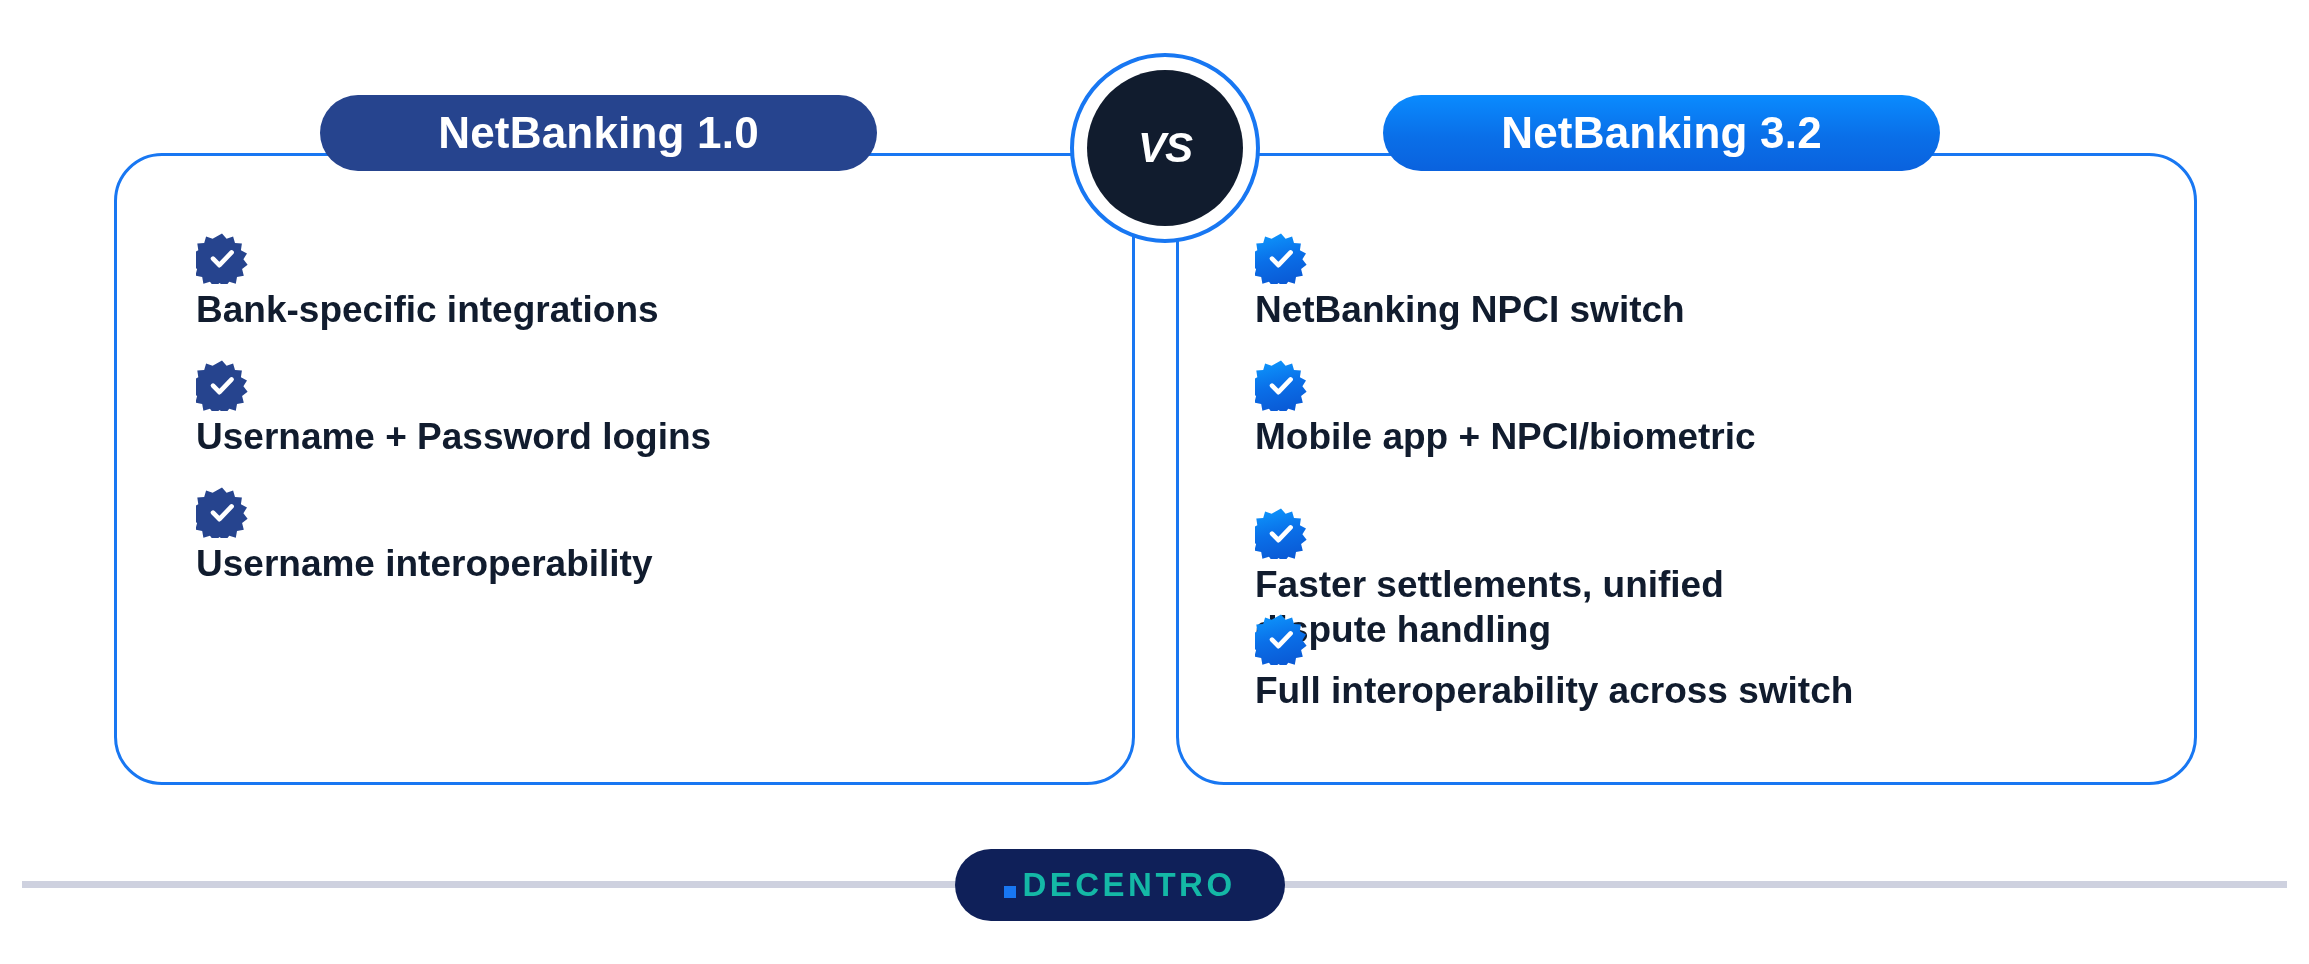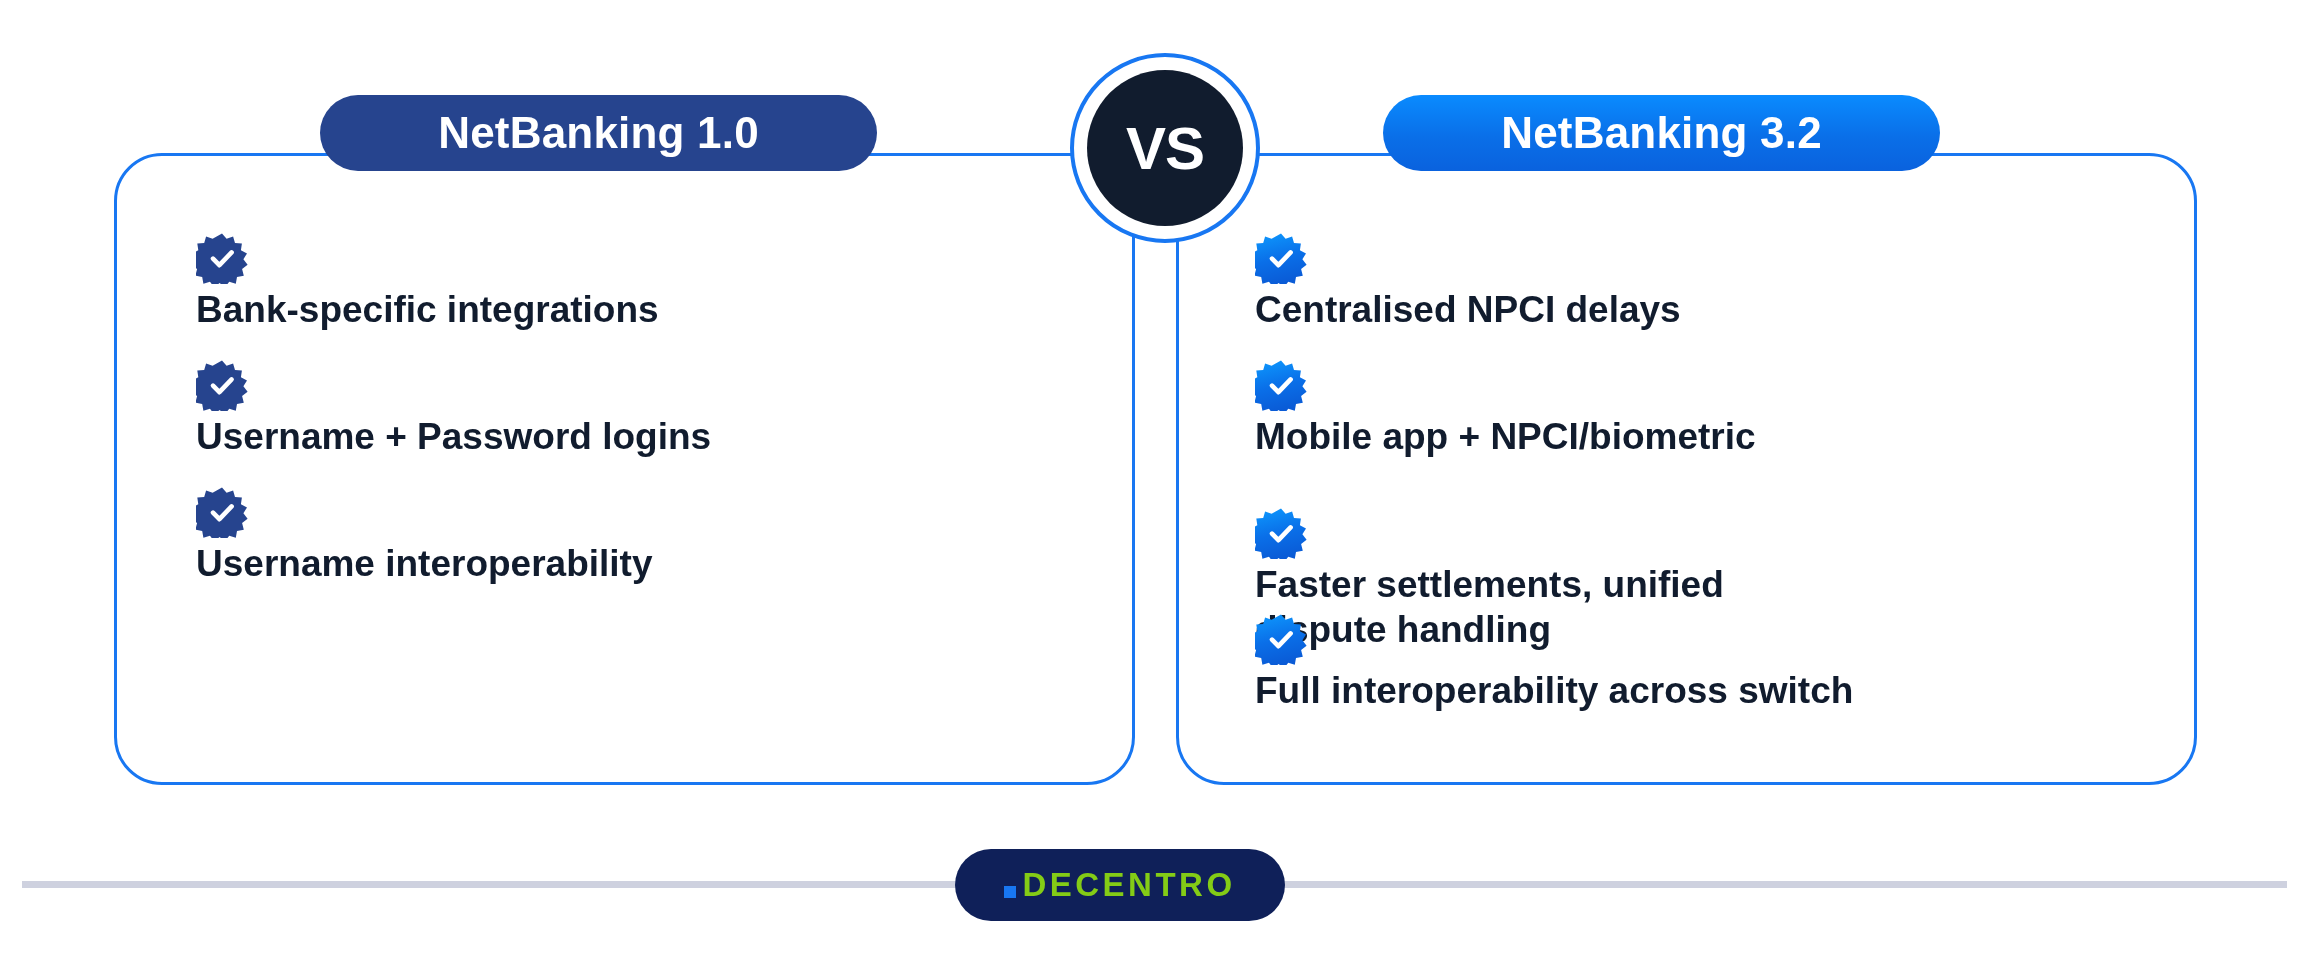--- a/index.html
+++ b/index.html
@@ -79,22 +79,23 @@
     width: 156px;
     height: 156px;
     border-radius: 50%;
     background: #111C2E;
     display: flex;
     align-items: center;
     justify-content: center;
   }
   .vs-text {
     color: #ffffff;
-    font-size: 60px;
+    font-size: 42px;
     font-weight: bold;
+    font-style: italic;
     letter-spacing: -1px;
   }
 
   
   .list {
     position: absolute;
     top: 231px;
     display: flex;
     flex-direction: column;
     z-index: 5;
@@ -152,21 +153,21 @@
     z-index: 3;
   }
   .logo-dot {
     width: 12px;
     height: 12px;
     background: #1877F2;
     margin-right: 6px;
     margin-top: 14px;
   }
   .logo-text {
-    color: #84cc16;
+    color: #14b8a6;
     font-size: 33px;
     font-weight: bold;
     letter-spacing: 3.5px;
   }
 </style>
 </head>
 <body>
 
 <div class="stage">
 
@@ -231,21 +232,21 @@
             <linearGradient id="sealGrad1" x1="0" y1="0" x2="0.25" y2="1">
               <stop offset="0%" stop-color="#0D9BFF"></stop>
               <stop offset="55%" stop-color="#0A6FE8"></stop>
               <stop offset="100%" stop-color="#0A5BD6"></stop>
             </linearGradient>
           </defs>
           <path fill="url(#sealGrad1)" d="M26 1.5l4.6 5.2 6.5-2.3 1.9 6.6 6.9.4-1 6.8 6.1 3.2-3.6 5.9 4.2 5.5-5.5 4.2 1.7 6.7-6.8 1.3-1.2 6.8-6.6-2-4.2 5.5-5.4-4.3-5.4 4.3-4.2-5.5-6.6 2-1.2-6.8-6.8-1.3 1.7-6.7-5.5-4.2 4.2-5.5-3.6-5.9 6.1-3.2-1-6.8 6.9-.4 1.9-6.6 6.5 2.3z"></path>
           <path fill="none" stroke="#ffffff" stroke-width="4.6" stroke-linecap="round" stroke-linejoin="round" d="M17 26.6l6.4 6.6L35.6 20.4"></path>
         </svg>
       </span>
-      <span class="item-text">Centralised NPCI delays</span>
+      <span class="item-text">NetBanking NPCI switch</span>
     </div>
 
     <div class="list-item">
       <span class="badge-icon">
         <svg viewBox="0 0 52 52">
           <defs>
             <linearGradient id="sealGrad2" x1="0" y1="0" x2="0.25" y2="1">
               <stop offset="0%" stop-color="#0D9BFF"></stop>
               <stop offset="55%" stop-color="#0A6FE8"></stop>
               <stop offset="100%" stop-color="#0A5BD6"></stop>

